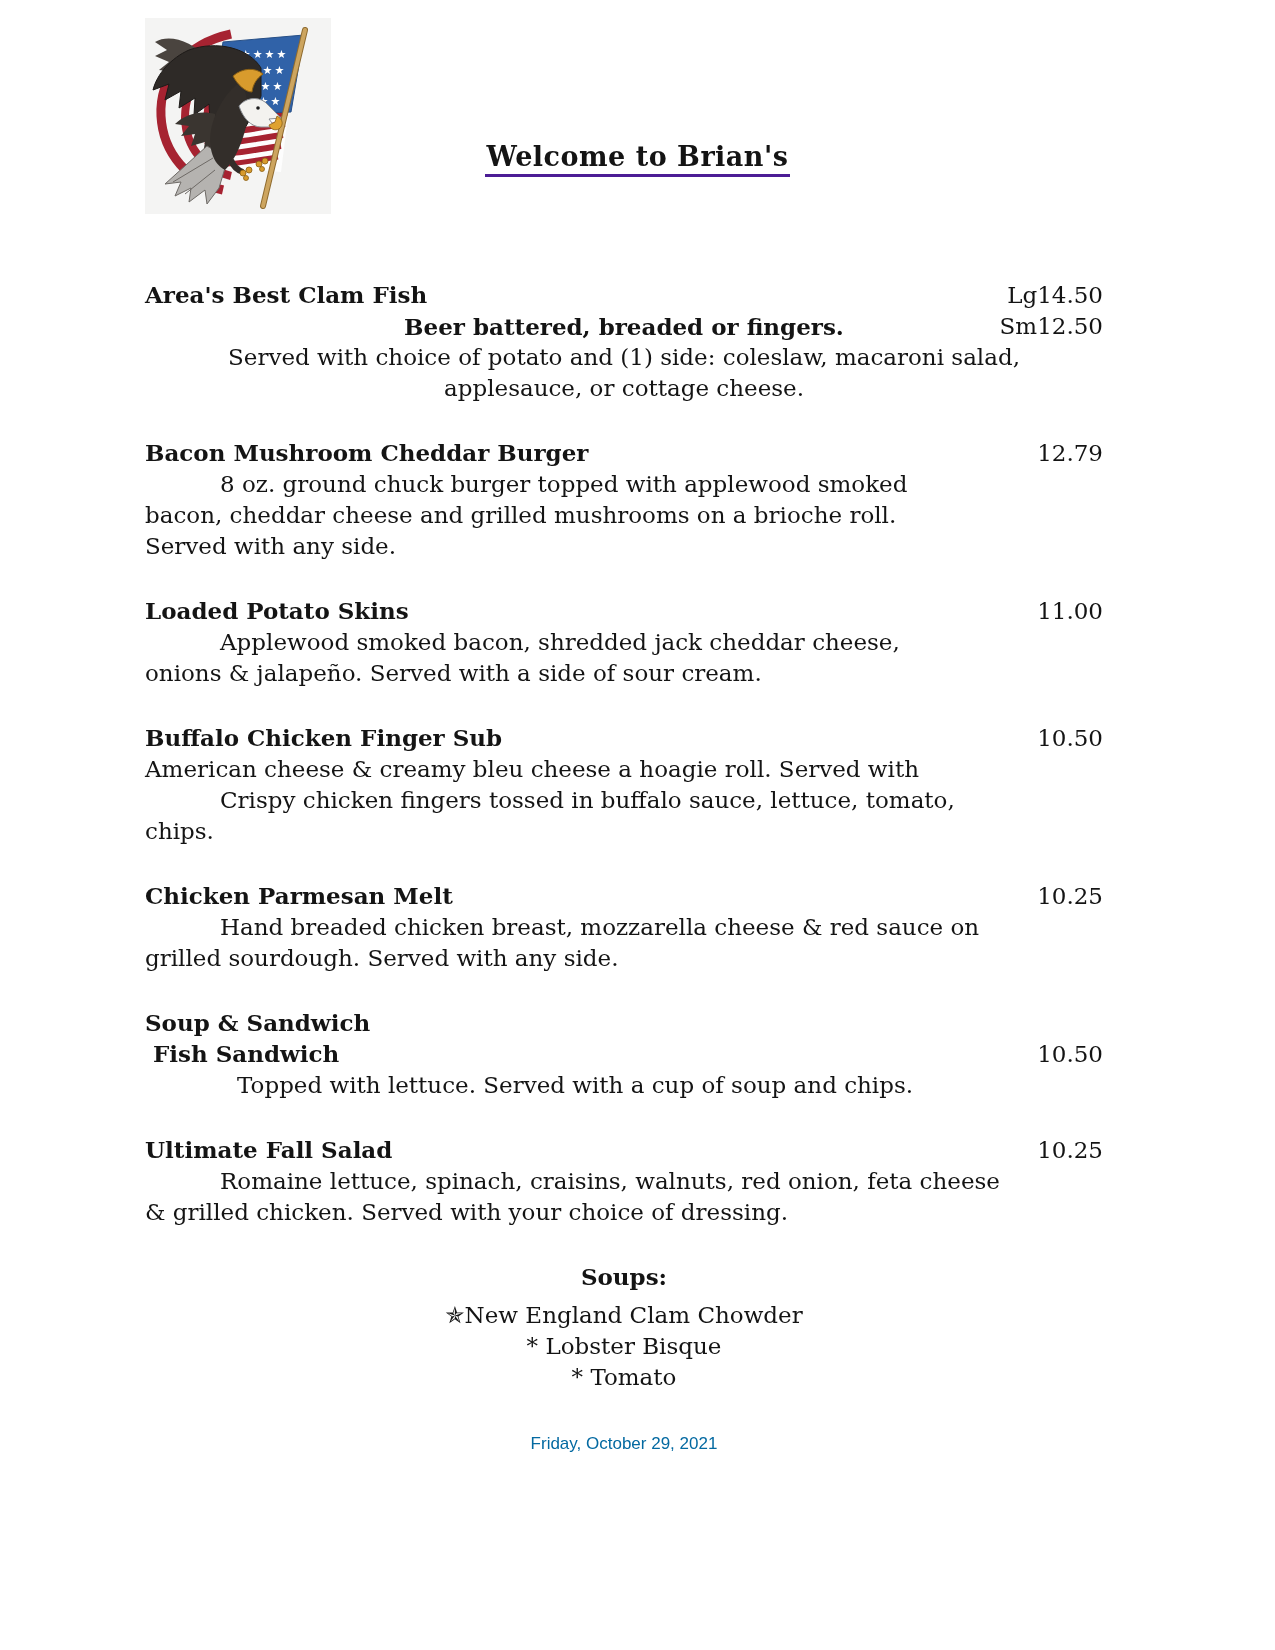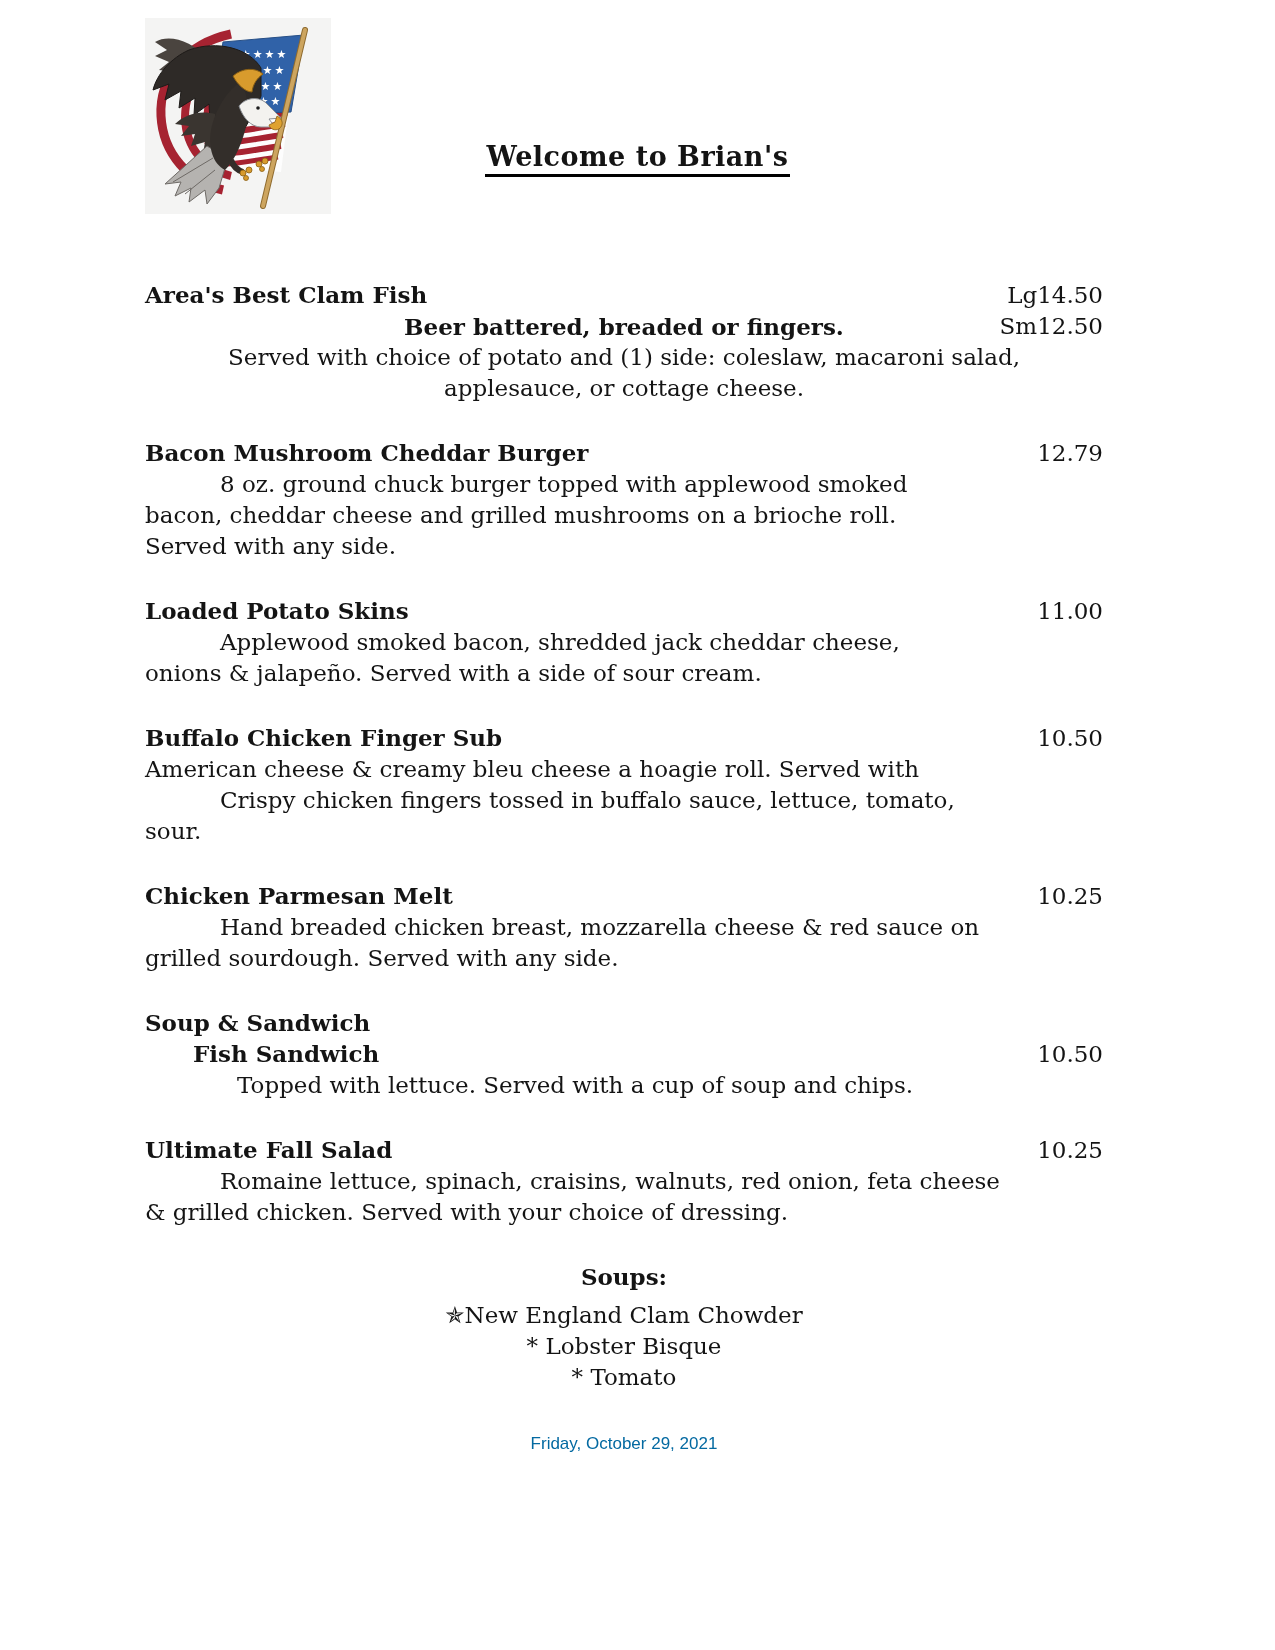--- a/index.html
+++ b/index.html
@@ -10,37 +10,37 @@
   }
   .logo {
     position:absolute; left:145px; top:18px; width:186px; height:196px;
     background:#f4f4f3;
   }
   .logo svg { display:block; width:100%; height:100%; }
   .page-title {
     position:absolute; left:0; top:141px; width:1275px; text-align:center;
     font-size:27px; font-weight:bold; letter-spacing:0.5px;
   }
-  .page-title span { border-bottom:3px solid #000000; padding:0 2px 2px 2px; }
+  .page-title span { border-bottom:3px solid #4c1d95; padding:0 2px 2px 2px; }
   .content {
     position:absolute; left:145px; top:279px; width:958px;
     font-size:23px; line-height:31px;
   }
   .item { margin-bottom:33px; }
   .row { display:flex; justify-content:space-between; align-items:baseline; }
   .item-name { font-weight:bold; }
   .item-price { font-weight:normal; white-space:nowrap; }
   .sub-row { position:relative; text-align:center; font-weight:bold; }
   .sub-row .item-price { position:absolute; right:0; top:0; font-weight:normal; }
   .desc-line { font-weight:normal; }
   .desc-line.first { padding-left:75px; }
   .desc-line.center { text-align:center; padding-left:0; }
   .desc-line.big-indent { padding-left:92px; }
   .section-head { font-weight:bold; text-underline-offset:3px; }
-  .indent-name { padding-left:8px;margin-left:40px; }
+  .indent-name { padding-left:8px; }
   .soups { text-align:center; }
   .soups-heading { font-weight:bold; margin-bottom:8px; }
   .footer {
     position:absolute; left:145px; top:1434px; width:958px; text-align:center;
     font-family:"Liberation Sans","DejaVu Sans",sans-serif; font-size:17px; color:#0369a1;
   }
 </style>
 </head>
 <body>
 
@@ -138,21 +138,21 @@
       <div class="desc-line">onions &amp; jalapeño. Served with a side of sour cream.</div>
     </div>
 
     <div class="item">
       <div class="row">
         <span class="item-name">Buffalo Chicken Finger Sub</span>
         <span class="item-price">10.50</span>
       </div>
       <div class="desc-line">American cheese &amp; creamy bleu cheese a hoagie roll. Served with</div>
       <div class="desc-line first">Crispy chicken fingers tossed in buffalo sauce, lettuce, tomato,</div>
-      <div class="desc-line">sour.</div>
+      <div class="desc-line">chips.</div>
     </div>
 
     <div class="item">
       <div class="row">
         <span class="item-name">Chicken Parmesan Melt</span>
         <span class="item-price">10.25</span>
       </div>
       <div class="desc-line first">Hand breaded chicken breast, mozzarella cheese &amp; red sauce on</div>
       <div class="desc-line">grilled sourdough. Served with any side.</div>
     </div>

